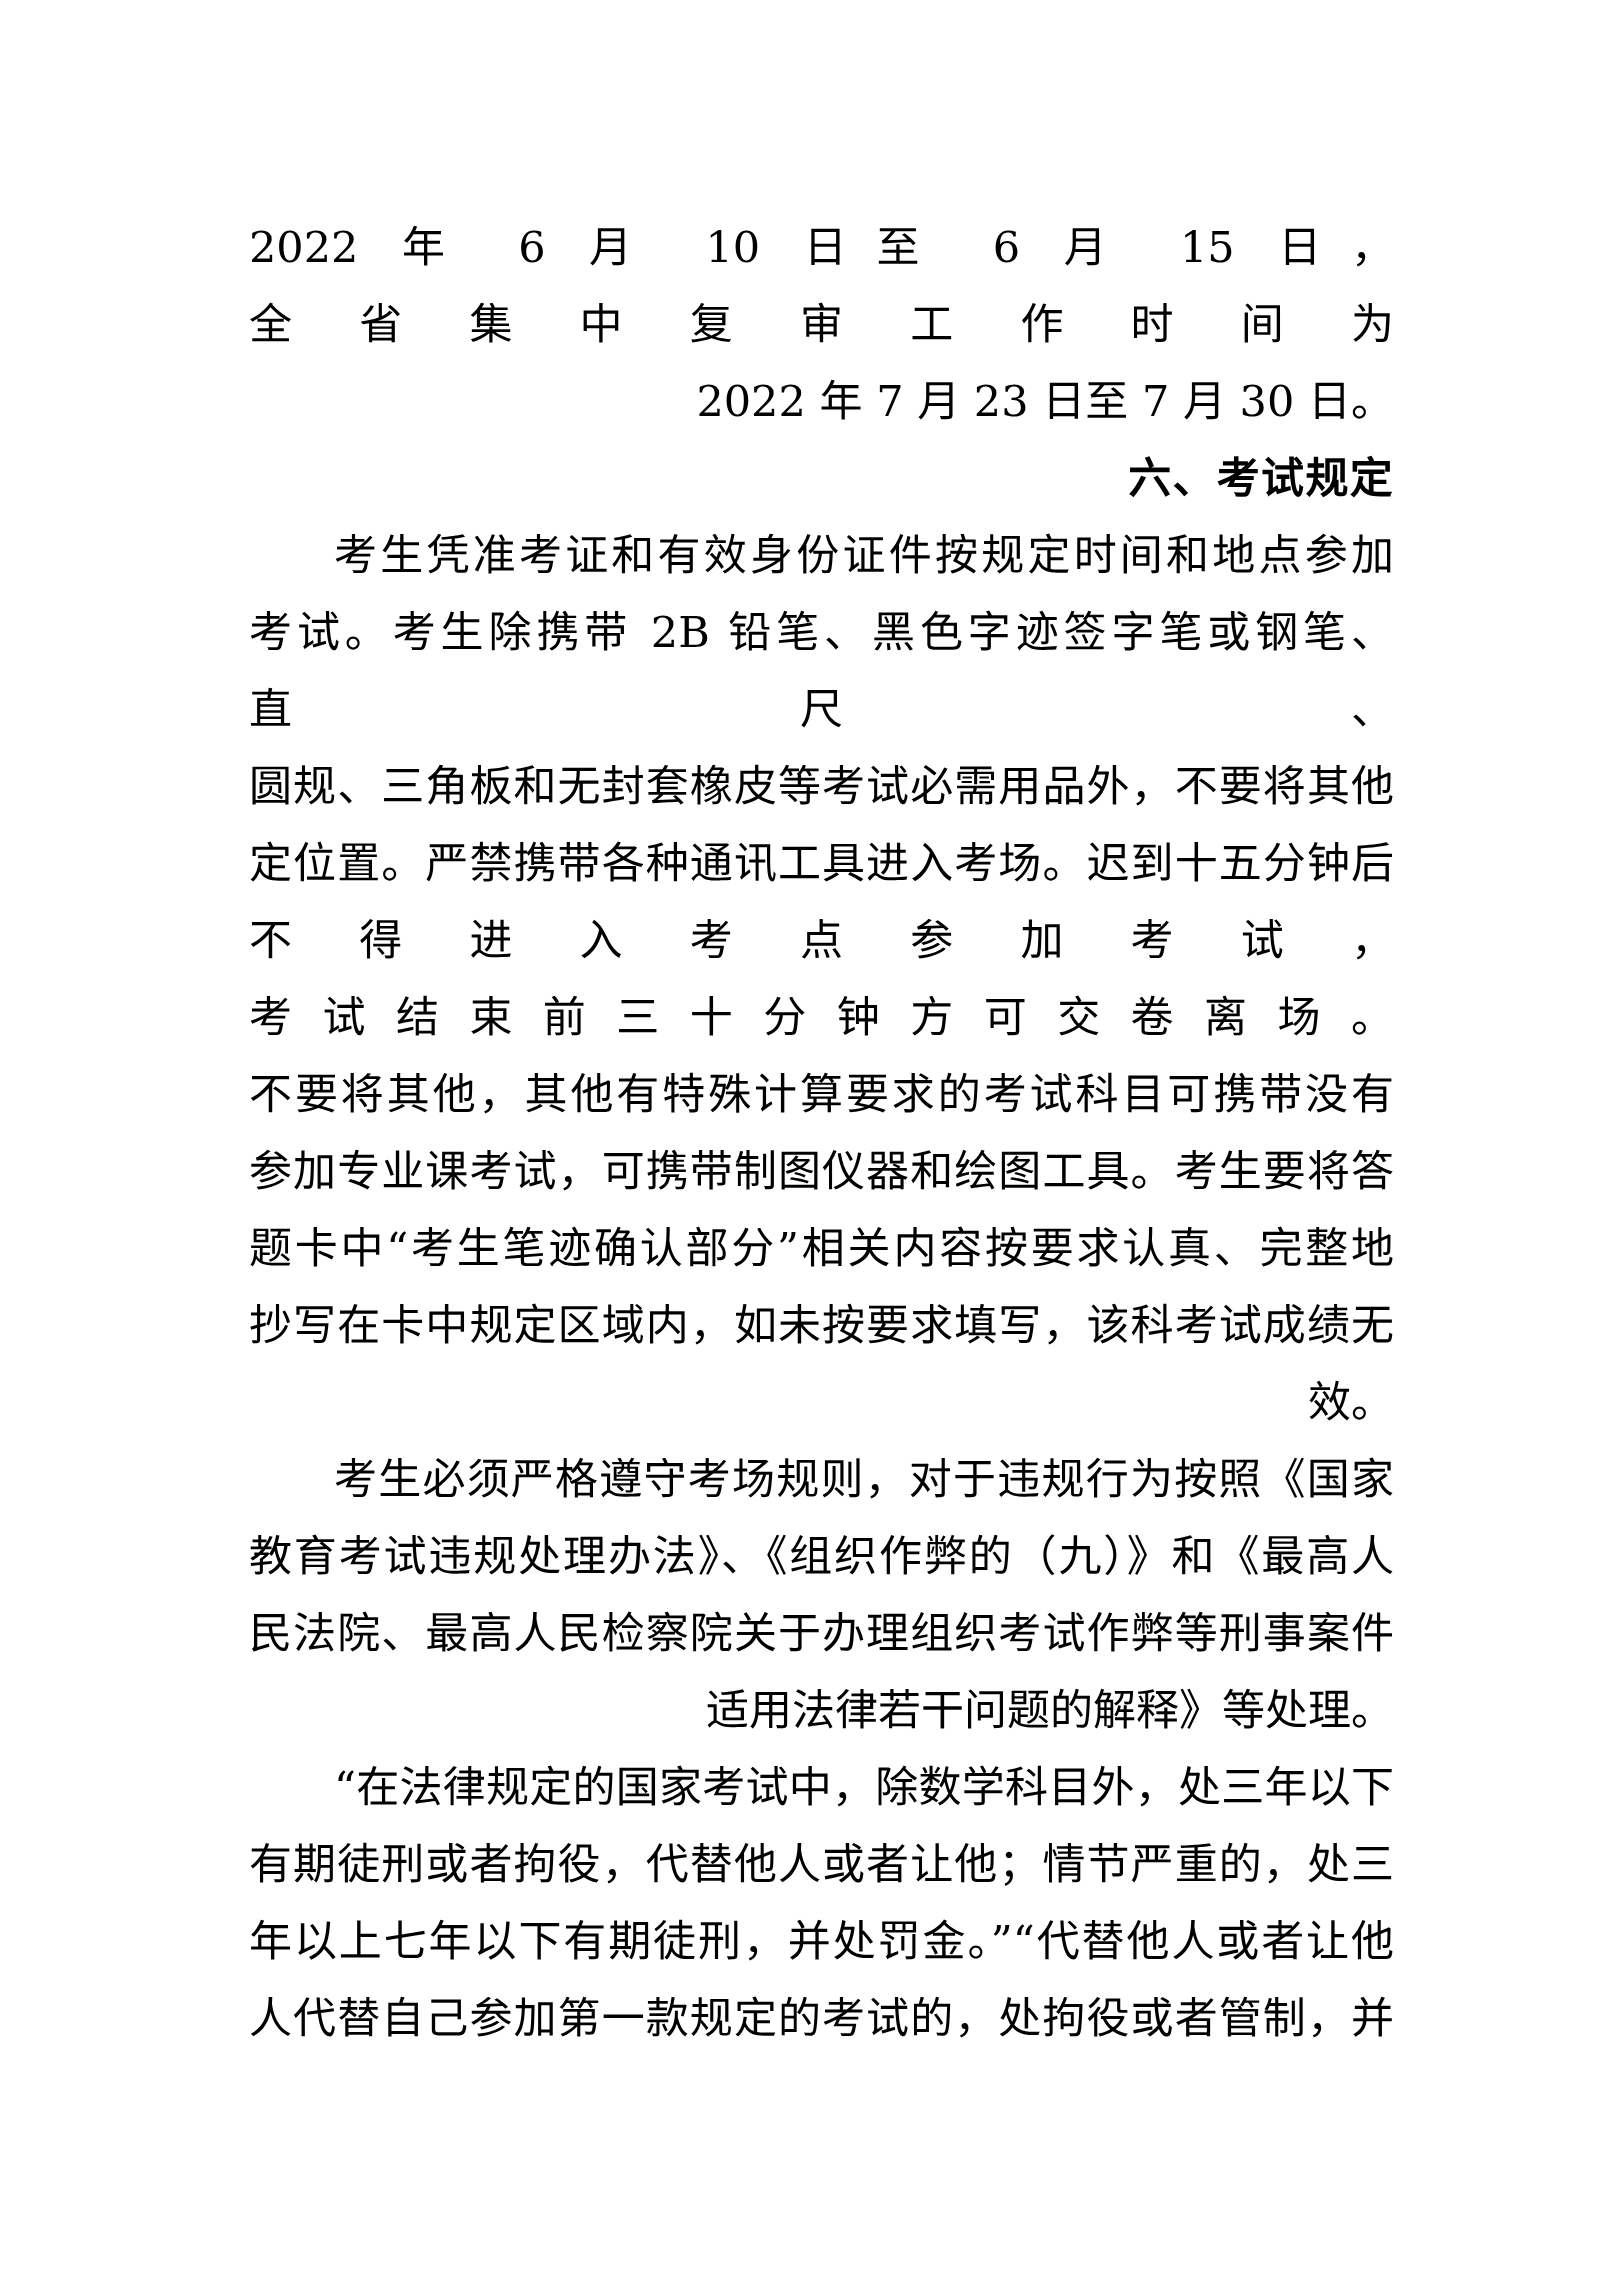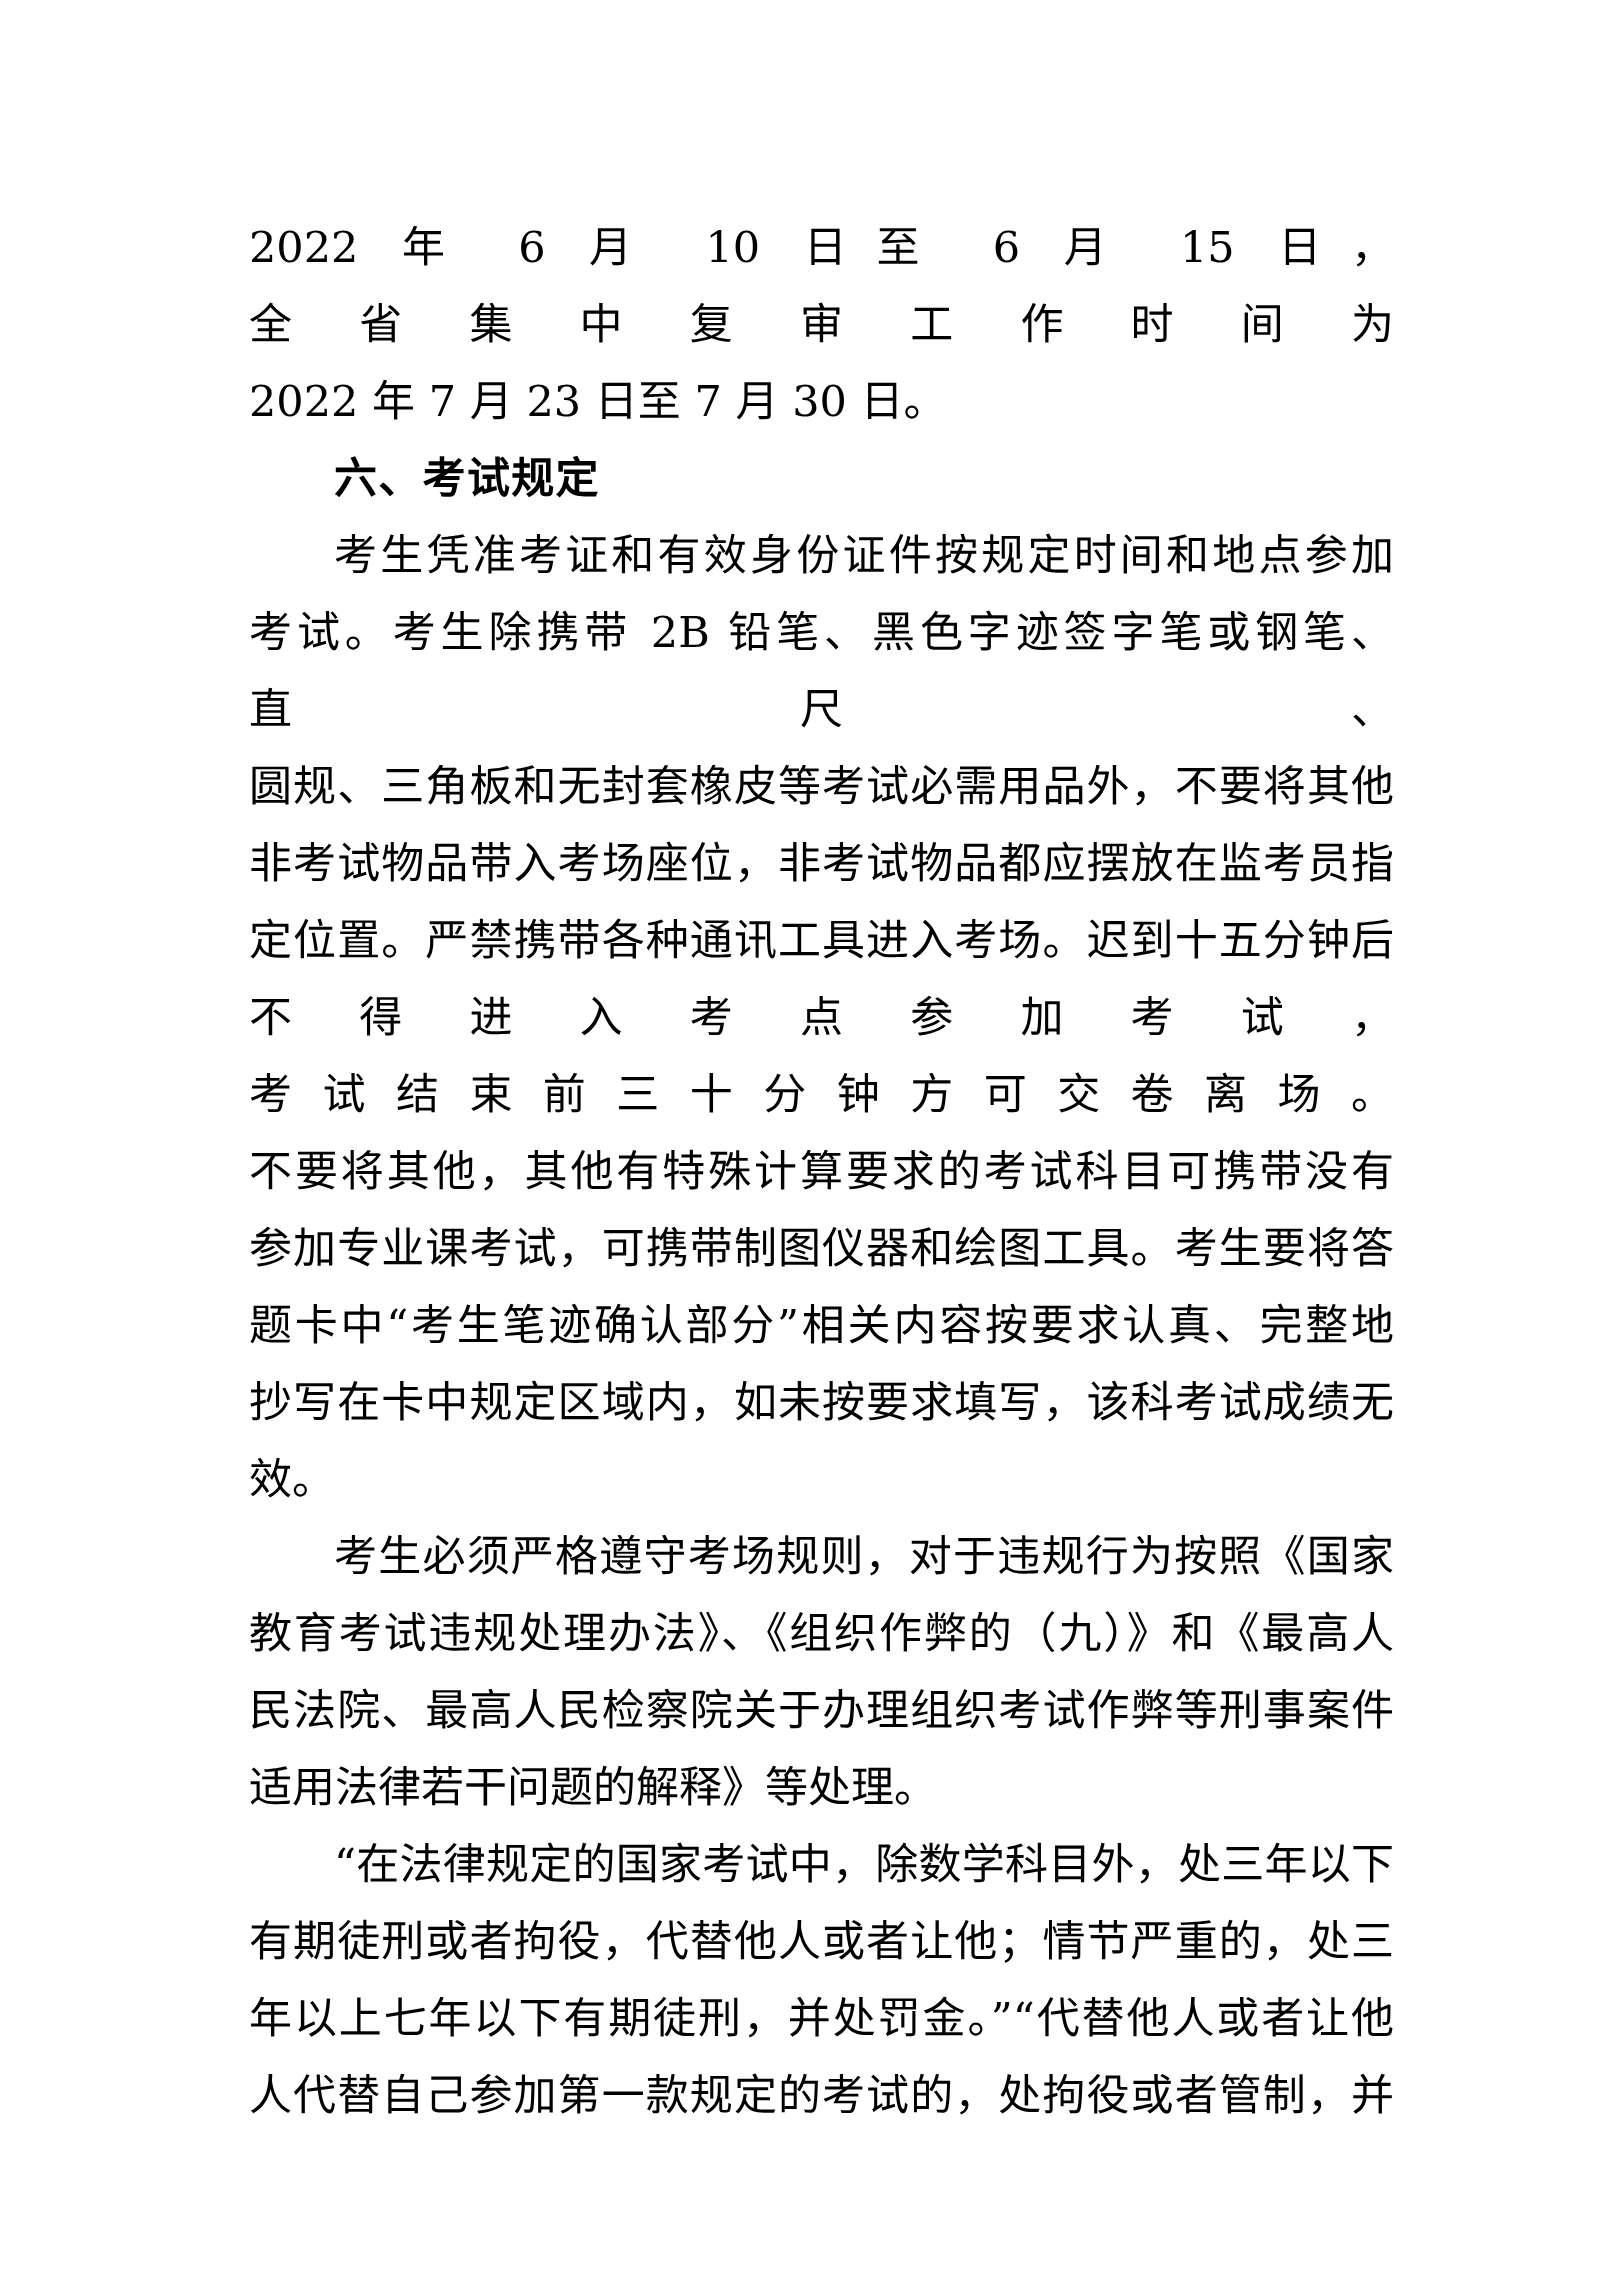--- a/index.html
+++ b/index.html
@@ -25,21 +25,21 @@
     left: 249px;
     top: 209px;
     width: 1145px;
     font-size: 43px;
     line-height: 77px;
   }
   .line {
     min-height: 77px;
     word-break: keep-all;
     overflow: visible;
-    text-align: left;
+    text-align: right;
   }
   .line.justify {
     text-align: justify;
     text-align-last: justify;
   }
   .line.indent {
     text-indent: 85px;
   }
   .line.heading {
     font-family: "DejaVu Sans", "Liberation Sans", sans-serif;
@@ -51,21 +51,20 @@
 <body>
 
 <div class="page">
   <div class="text-block">
     <div class="line justify">2022 年 6 月 10 日至 6 月 15 日，全省集中复审工作时间为</div>
     <div class="line">2022 年 7 月 23 日至 7 月 30 日。</div>
     <div class="line heading indent">六、考试规定</div>
     <div class="line indent justify">考生凭准考证和有效身份证件按规定时间和地点参加</div>
     <div class="line justify">考试。考生除携带 2B 铅笔、黑色字迹签字笔或钢笔、直尺、</div>
     <div class="line justify">圆规、三角板和无封套橡皮等考试必需用品外，不要将其他</div>
-    <div class="line justify">非考试物品带入考场座位，非考试物品都应摆放在监考员指</div>
     <div class="line justify">定位置。严禁携带各种通讯工具进入考场。迟到十五分钟后</div>
     <div class="line justify">不得进入考点参加考试，考试结束前三十分钟方可交卷离场。</div>
     <div class="line justify">不要将其他，其他有特殊计算要求的考试科目可携带没有</div>
     <div class="line justify">参加专业课考试，可携带制图仪器和绘图工具。考生要将答</div>
     <div class="line justify">题卡中“考生笔迹确认部分”相关内容按要求认真、完整地</div>
     <div class="line justify">抄写在卡中规定区域内，如未按要求填写，该科考试成绩无</div>
     <div class="line">效。</div>
     <div class="line indent justify">考生必须严格遵守考场规则，对于违规行为按照《国家</div>
     <div class="line justify">教育考试违规处理办法》、《组织作弊的（九）》和《最高人</div>
     <div class="line justify">民法院、最高人民检察院关于办理组织考试作弊等刑事案件</div>

